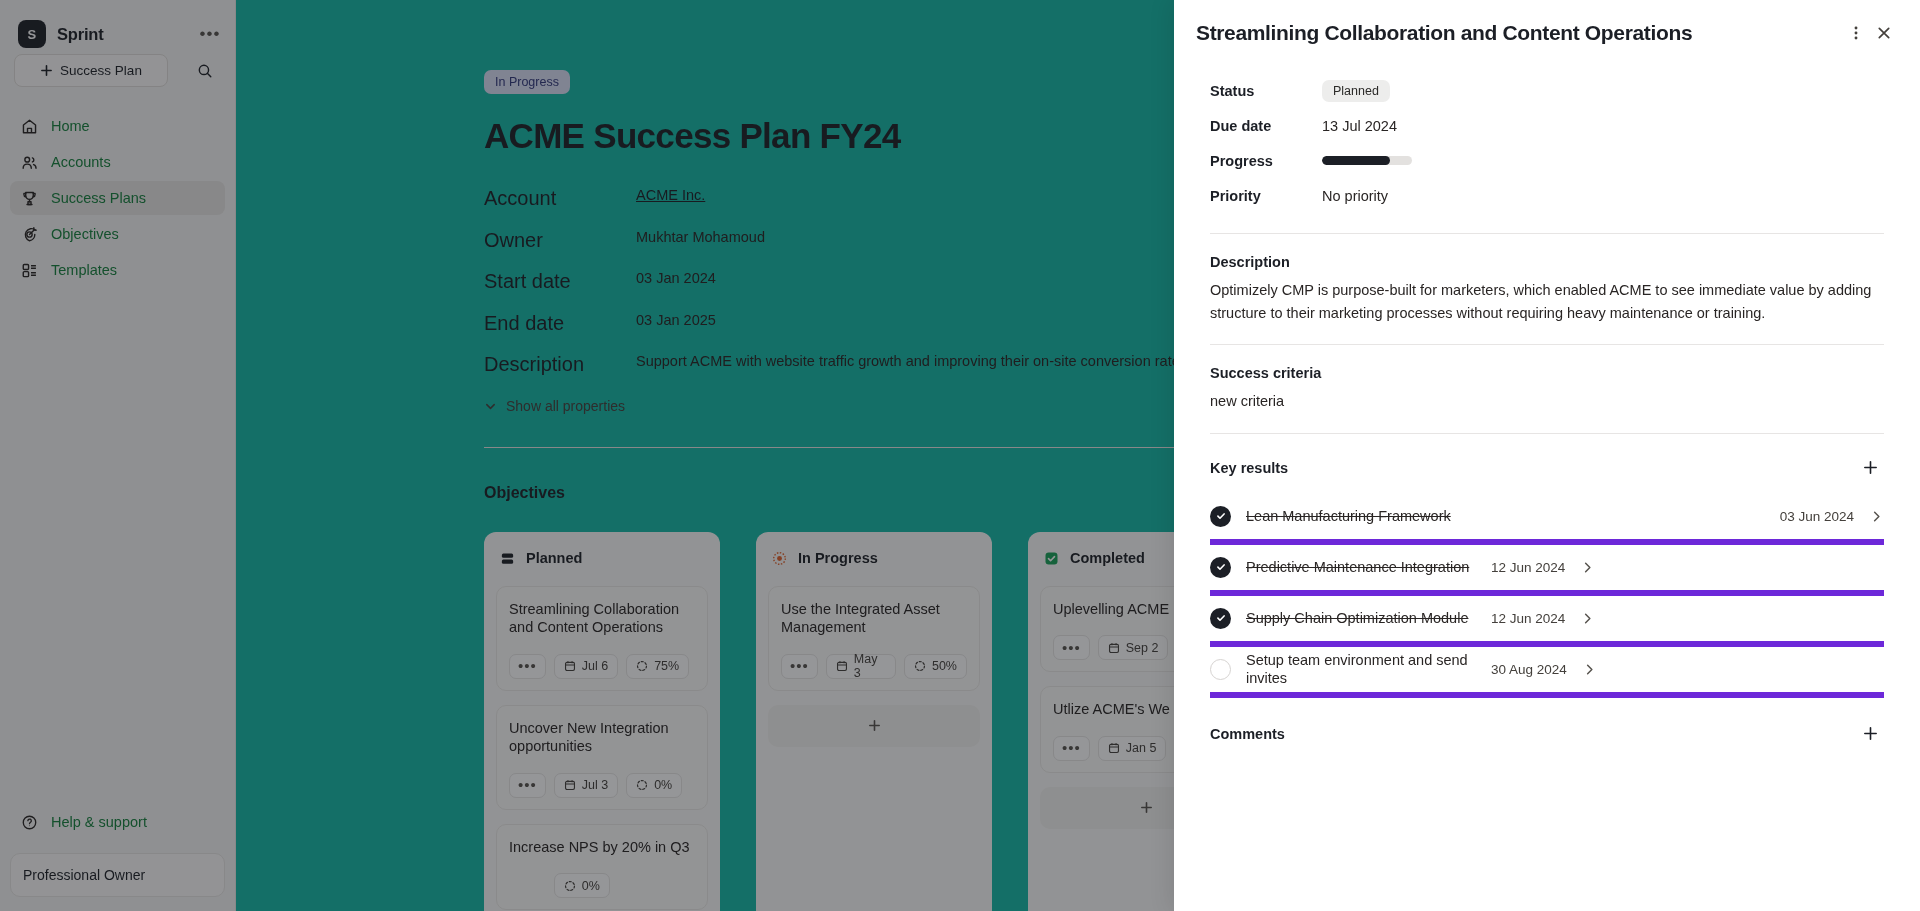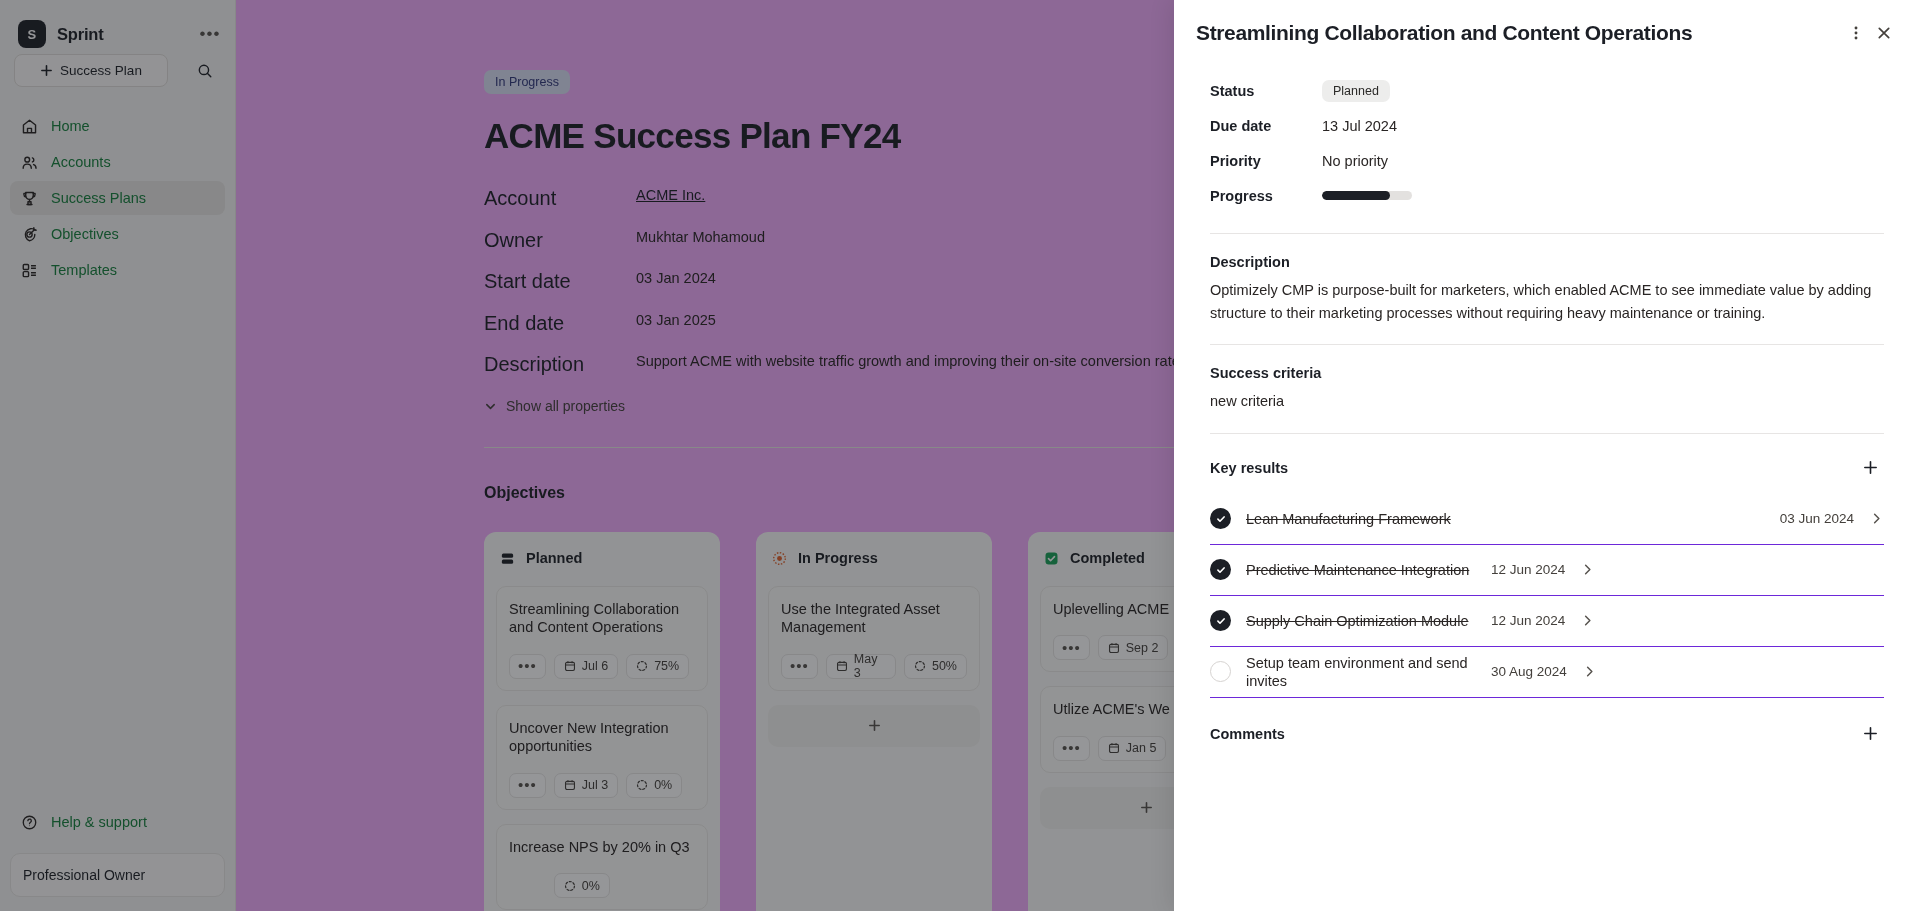--- a/index.html
+++ b/index.html
@@ -63,21 +63,21 @@
   .nav-icon { width: 18px; height: 18px; display: flex; align-items: center; justify-content: center; color: #292524; }
   .sb-bottom { margin-top: auto; padding: 0 10px 14px 10px; }
   .plan-card {
     margin-top: 14px; border: 1px solid #e7e5e4; border-radius: 10px;
     padding: 13px 12px; font-size: 14px; color: #1c1f26; background: #fbfaf9;
   }
 
   
   #main {
     position: absolute; left: 236px; top: 0; width: 1684px; height: 911px;
-    background: #f0abfc; overflow: hidden;
+    background: #14b8a6; overflow: hidden;
   }
   .content-inner { padding: 70px 0 0 248px; }
   .badge-status {
     display: inline-block; background: #d9def5; color: #30377a;
     font-size: 12.5px; padding: 5px 11px; border-radius: 7px; font-weight: 500;
   }
   h1.page-title {
     font-size: 35px; font-weight: 700; color: #1c1f26; letter-spacing: -0.7px;
     margin-top: 22px;
   }
@@ -152,21 +152,21 @@
     width: 90px; height: 9px; border-radius: 6px; background: #e3e1df; overflow: hidden;
   }
   .progress-fill { height: 100%; background: #1c1f26; border-radius: 6px; }
   .dr-sep { height: 1px; background: #e7e5e4; margin: 20px 0 0 0; }
   .sec-title { font-size: 14.5px; font-weight: 700; color: #1c1f26; margin-top: 20px; }
   .sec-text { font-size: 14.5px; color: #292524; line-height: 1.55; margin-top: 9px; }
   .sec-head { display: flex; align-items: center; justify-content: space-between; margin-top: 20px; }
   .kr-list { margin-top: 12px; }
   .kr-row {
     display: flex; align-items: center; gap: 15px; height: 51px;
-    border-bottom: 1px solid #6d28d9; cursor: pointer;
+    border-bottom: 6px solid #6d28d9; cursor: pointer;
   }
   .kr-check {
     width: 21px; height: 21px; border-radius: 50%; flex: none;
     display: flex; align-items: center; justify-content: center;
   }
   .kr-check.done { background: #1c1f26; color: #fff; }
   .kr-check.todo { border: 1.6px solid #d6d3d1; background: #fff; }
   .kr-name { flex: 1; font-size: 14.5px; color: #292524; line-height: 1.25; }
   .kr-name.struck { text-decoration: line-through; }
   .kr-date { font-size: 13.5px; color: #44403c; white-space: nowrap; }
@@ -533,28 +533,28 @@
       <div class="dr-props">
         <div class="dr-row">
           <div class="dr-label">Status</div>
           <div class="pill-planned">Planned</div>
         </div>
         <div class="dr-row">
           <div class="dr-label">Due date</div>
           <div class="dr-val">13 Jul 2024</div>
         </div>
         <div class="dr-row">
-          <div class="dr-label">Priority</div>
-          <div class="dr-val">No priority</div>
-        </div>
-        <div class="dr-row">
           <div class="dr-label">Progress</div>
           <div class="progress-track">
             <div class="progress-fill" id="progress-fill" style="width: 75%;"></div>
           </div>
+        </div>
+        <div class="dr-row">
+          <div class="dr-label">Priority</div>
+          <div class="dr-val">No priority</div>
         </div>
       </div>
 
       <div class="dr-sep"></div>
       <div class="sec-title">Description</div>
       <div class="sec-text">Optimizely CMP is purpose-built for marketers, which enabled ACME to see immediate value by adding structure to their marketing processes without requiring heavy maintenance or training.</div>
 
       <div class="dr-sep"></div>
       <div class="sec-title">Success criteria</div>
       <div class="sec-text">new criteria</div>

